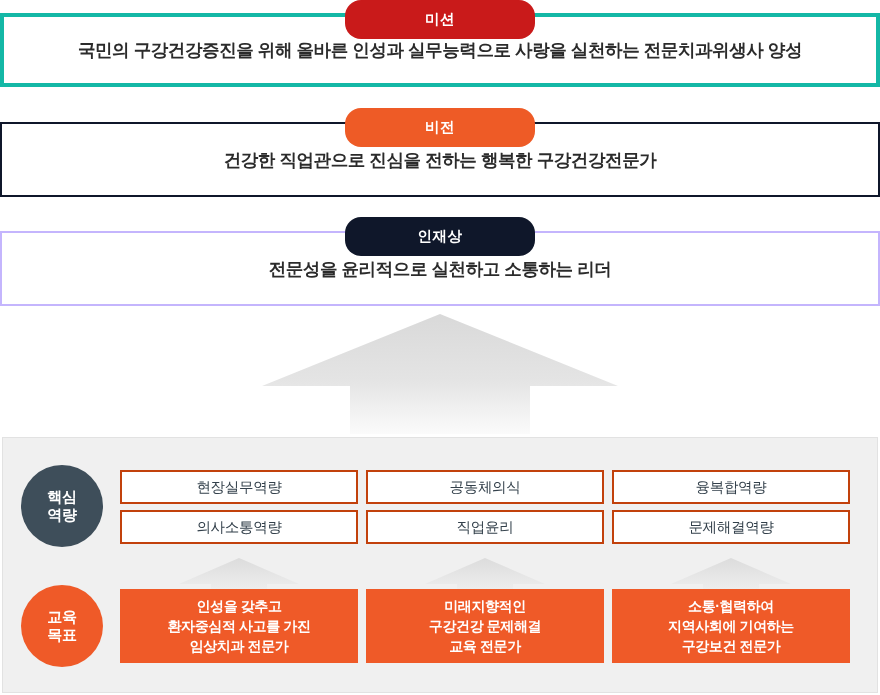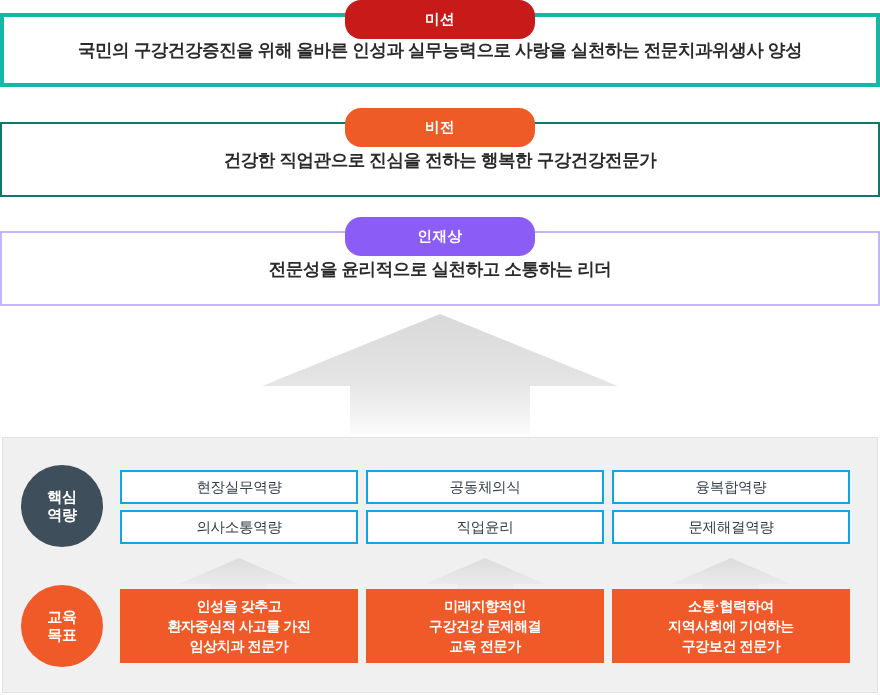--- a/index.html
+++ b/index.html
@@ -35,21 +35,21 @@
   }
 
   .st-mission {
     top: 13px;
     height: 74px;
     border: 4px solid #14b8a6;
   }
   .st-vision {
     top: 122px;
     height: 75px;
-    border: 2px solid #0f766e;
+    border: 2px solid #0f172a;
   }
   .st-talent {
     top: 231px;
     height: 75px;
     border: 2px solid #c4b5fd;
   }
 
   
   .badge {
     position: absolute;
@@ -62,21 +62,21 @@
     align-items: center;
     justify-content: center;
     font-size: 14.5px;
     font-weight: 700;
     color: #ffffff;
     letter-spacing: 0.5px;
     z-index: 5;
   }
   .badge-mission { top: 0px;   background: #c91a1a; }
   .badge-vision  { top: 108px; background: #ee5b26; }
-  .badge-talent  { top: 217px; background: #8b5cf6; }
+  .badge-talent  { top: 217px; background: #0f172a; }
 
   
   .big-arrow {
     position: absolute;
     left: 262px;
     top: 312px;
     width: 356px;
     height: 122px;
   }
 
@@ -134,21 +134,21 @@
   .core-col {
     flex: 1;
     display: flex;
     flex-direction: column;
     gap: 6px;
   }
   .core-box {
     height: 34px;
     box-sizing: border-box;
     background: #ffffff;
-    border: 2px solid #0ea5e9;
+    border: 2px solid #c2410c;
     display: flex;
     align-items: center;
     justify-content: center;
     font-size: 14.5px;
     font-weight: 500;
     color: #33404b;
     letter-spacing: -0.3px;
   }
 
   

